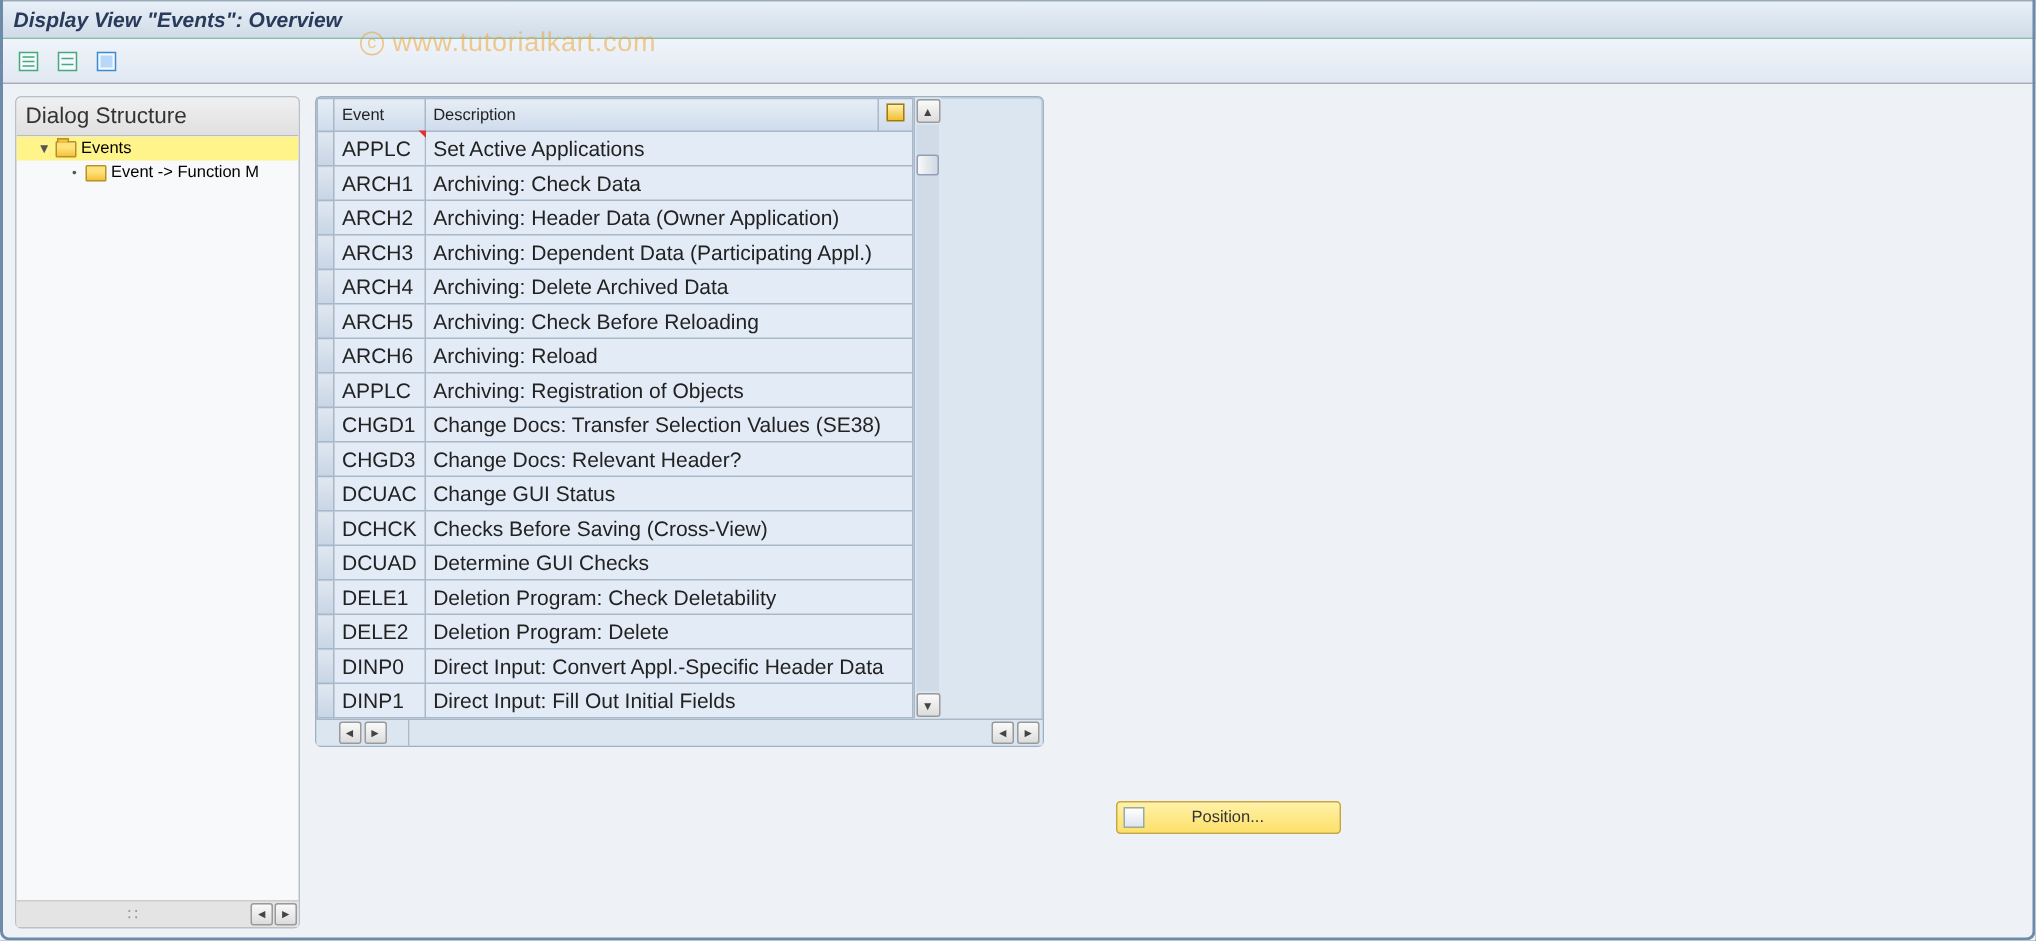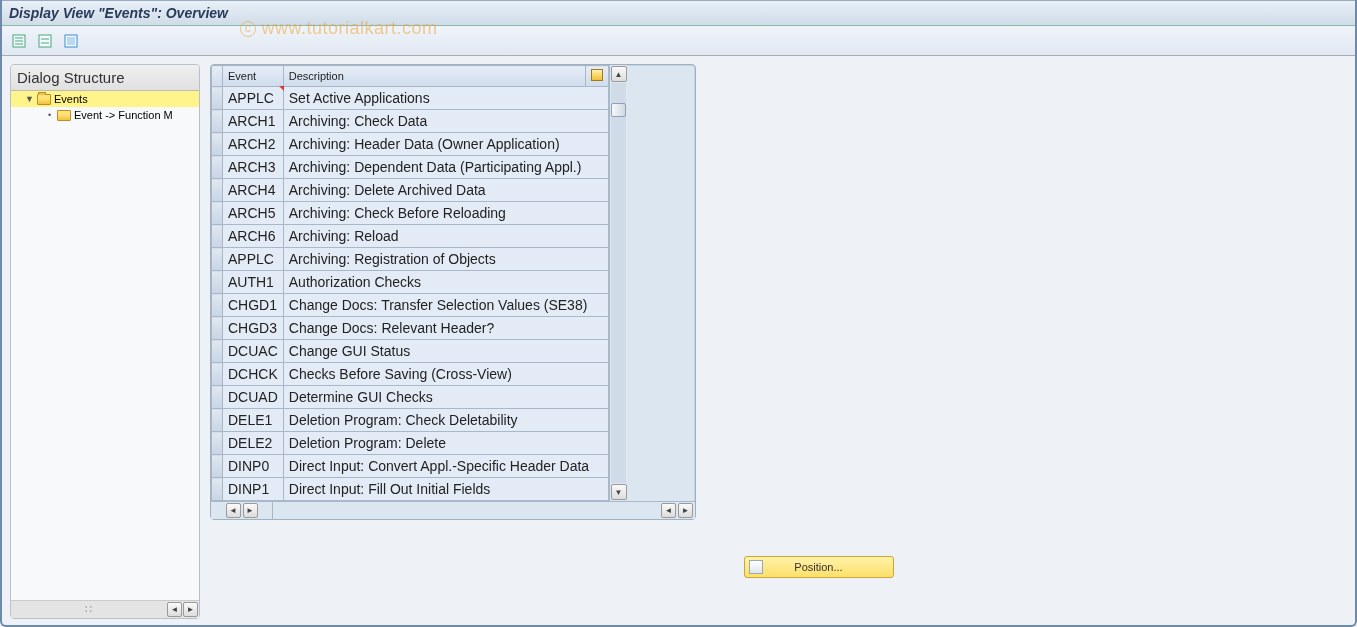--- a/index.html
+++ b/index.html
@@ -398,25 +398,20 @@
                 <td class="event-col">ARCH6</td>
                 <td colspan="2">Archiving: Reload</td>
               </tr>
               <tr>
                 <td class="rowsel"></td>
                 <td class="event-col">APPLC</td>
                 <td colspan="2">Archiving: Registration of Objects</td>
               </tr>
               <tr>
                 <td class="rowsel"></td>
-                <td class="event-col">AUTH1</td>
-                <td colspan="2">Authorization Checks</td>
-              </tr>
-              <tr>
-                <td class="rowsel"></td>
                 <td class="event-col">CHGD1</td>
                 <td colspan="2">Change Docs: Transfer Selection Values (SE38)</td>
               </tr>
               <tr>
                 <td class="rowsel"></td>
                 <td class="event-col">CHGD3</td>
                 <td colspan="2">Change Docs: Relevant Header?</td>
               </tr>
               <tr>
                 <td class="rowsel"></td>

